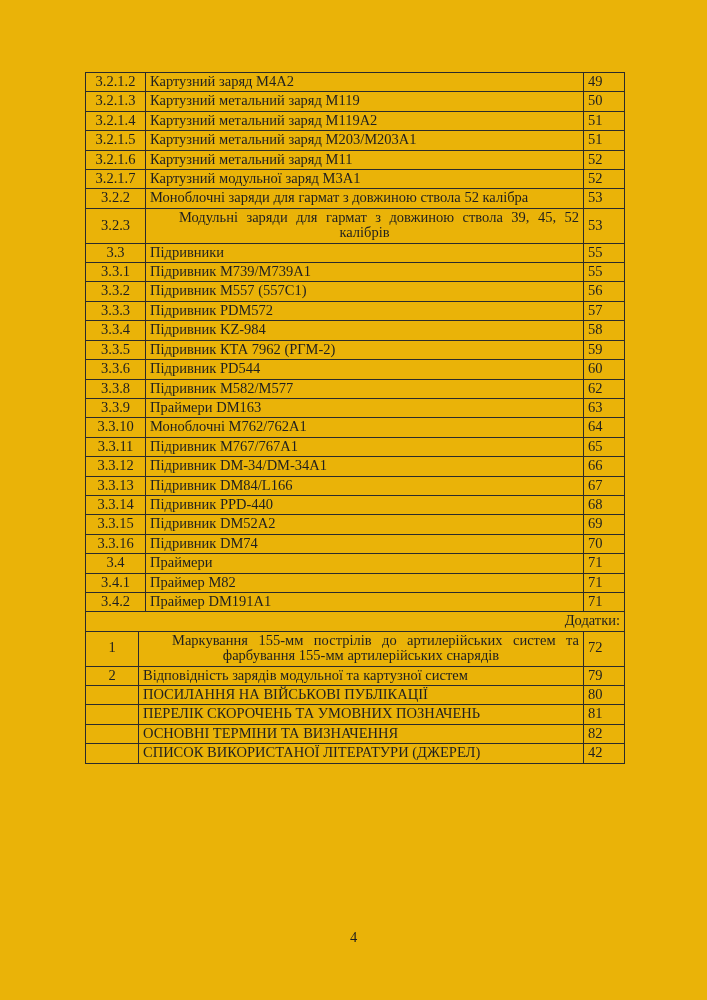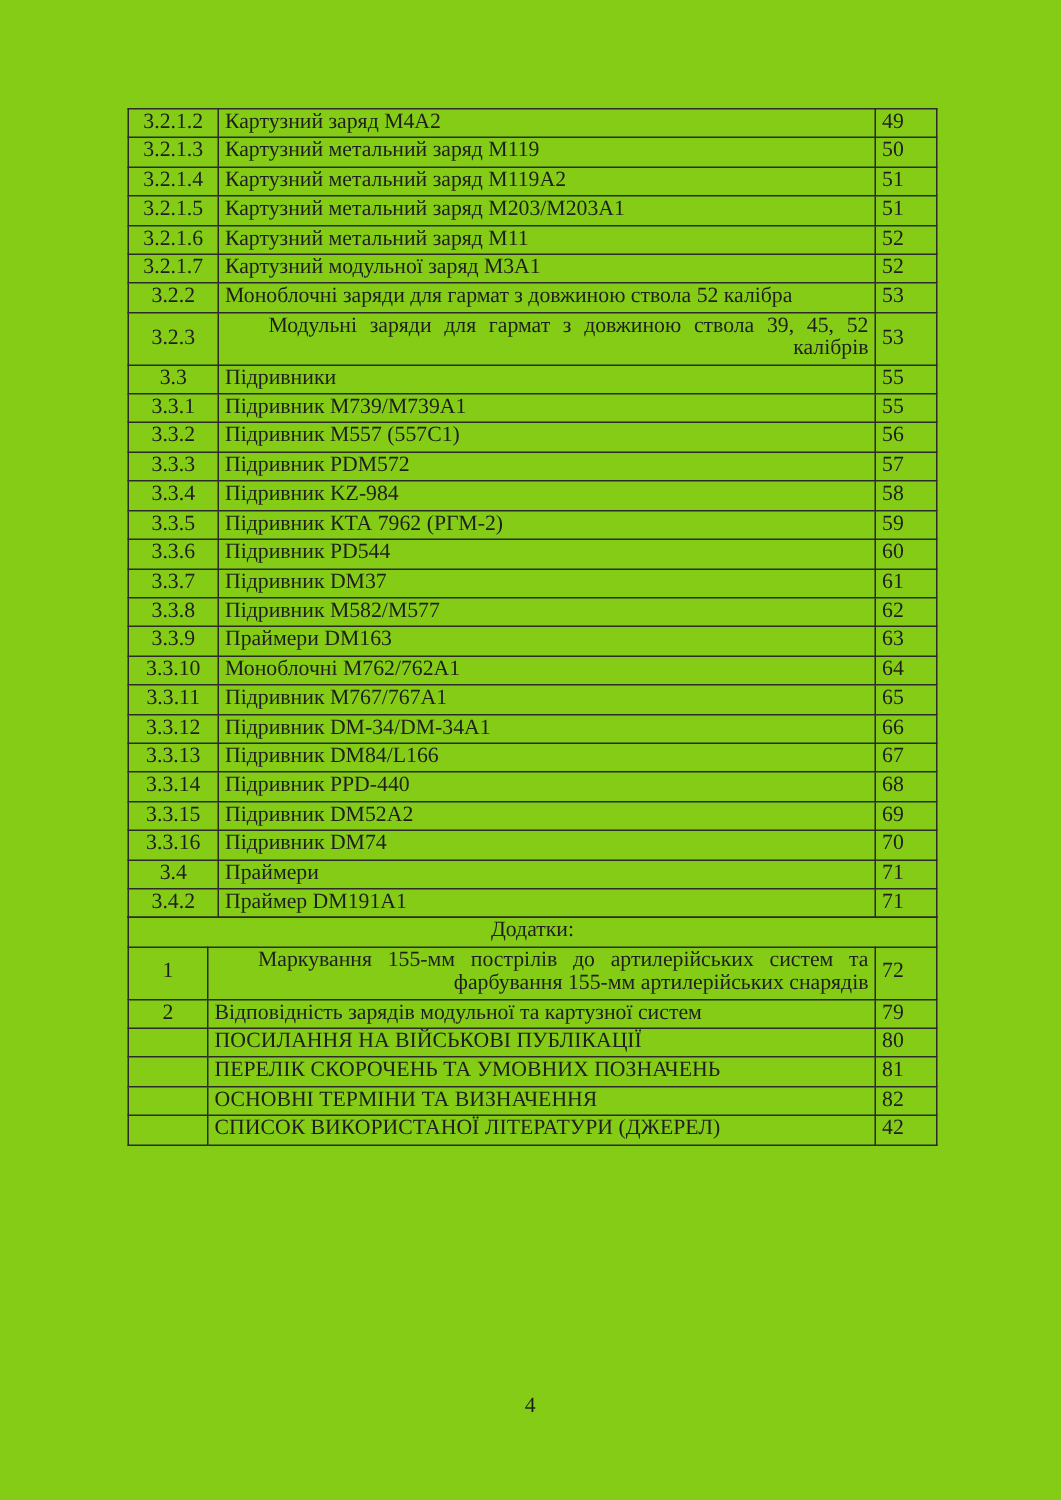--- a/index.html
+++ b/index.html
@@ -2,21 +2,21 @@
 <html lang="uk"><head>
 <meta charset="utf-8">
 <style>
   html, body { margin: 0; padding: 0; }
   body { background: #ffffff; }
 
   .page {
     position: relative;
     width: 707px;
     height: 1000px;
-    background: #84cc16;
+    background: #eab308;
     font-family: "Liberation Serif", "DejaVu Serif", serif;
     color: #1f1f1f;
     overflow: hidden;
   }
 
   .toc-wrap {
     position: absolute;
     left: 85px;
     top: 72px;
     width: 539px;
@@ -37,25 +37,25 @@
     vertical-align: middle;
     overflow: hidden;
   }
   td.col-num   { text-align: center; padding-left: 1px; padding-right: 1px; }
   td.col-title { text-align: left; padding-left: 6px; font-family: Liberation Serif, serif; }
   td.col-page  { text-align: left; padding-left: 1px; padding-right: 1px; }
 
   td.col-title.single { white-space: nowrap; }
 
   .line-justify { text-align: justify; text-align-last: justify; margin-left: 29px; }
-  .line-last    { text-align: right; }
+  .line-last    { text-align: center; }
 
   td.appendix-header {
     padding-left: 5px;
-    text-align: center;
+    text-align: right;
   }
 
   .footer-page-num {
     position: absolute;
     top: 929px;
     left: 0;
     width: 100%;
     text-align: center;
     font-size: 14.5px;
     color: #1f1f1f;
@@ -147,25 +147,20 @@
             <td class="col-num">3.3.5</td>
             <td class="col-title single">Підривник КТА 7962 (РГМ-2)</td>
             <td class="col-page">59</td>
           </tr>
           <tr>
             <td class="col-num">3.3.6</td>
             <td class="col-title single">Підривник PD544</td>
             <td class="col-page">60</td>
           </tr>
           <tr>
-            <td class="col-num">3.3.7</td>
-            <td class="col-title single">Підривник DM37</td>
-            <td class="col-page">61</td>
-          </tr>
-          <tr>
             <td class="col-num">3.3.8</td>
             <td class="col-title single">Підривник М582/М577</td>
             <td class="col-page">62</td>
           </tr>
           <tr>
             <td class="col-num">3.3.9</td>
             <td class="col-title single">Праймери DM163</td>
             <td class="col-page">63</td>
           </tr>
           <tr>
@@ -199,20 +194,25 @@
             <td class="col-page">69</td>
           </tr>
           <tr>
             <td class="col-num">3.3.16</td>
             <td class="col-title single">Підривник DM74</td>
             <td class="col-page">70</td>
           </tr>
           <tr>
             <td class="col-num">3.4</td>
             <td class="col-title single">Праймери</td>
+            <td class="col-page">71</td>
+          </tr>
+          <tr>
+            <td class="col-num">3.4.1</td>
+            <td class="col-title single">Праймер М82</td>
             <td class="col-page">71</td>
           </tr>
           <tr>
             <td class="col-num">3.4.2</td>
             <td class="col-title single">Праймер DM191А1</td>
             <td class="col-page">71</td>
           </tr>
         </tbody>
     </table>
 

